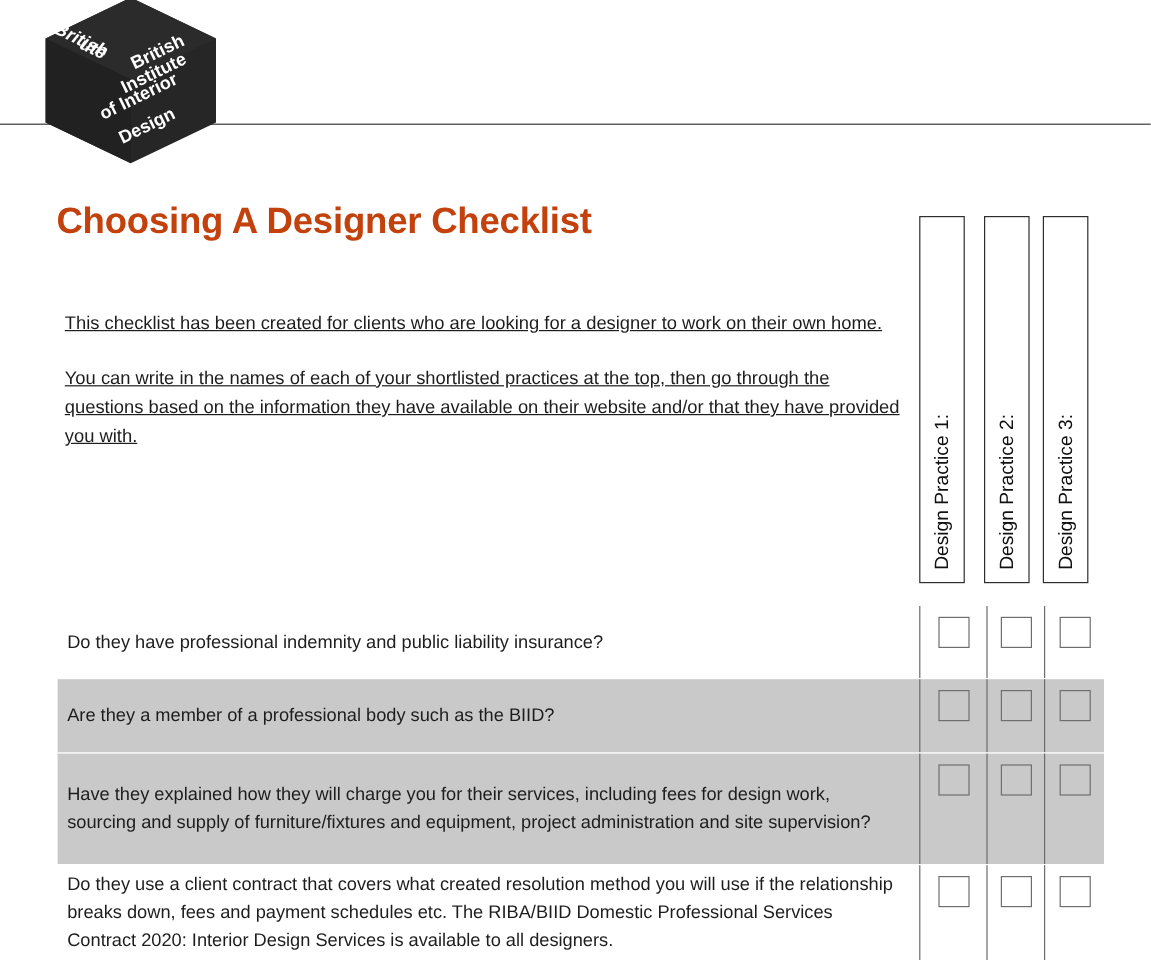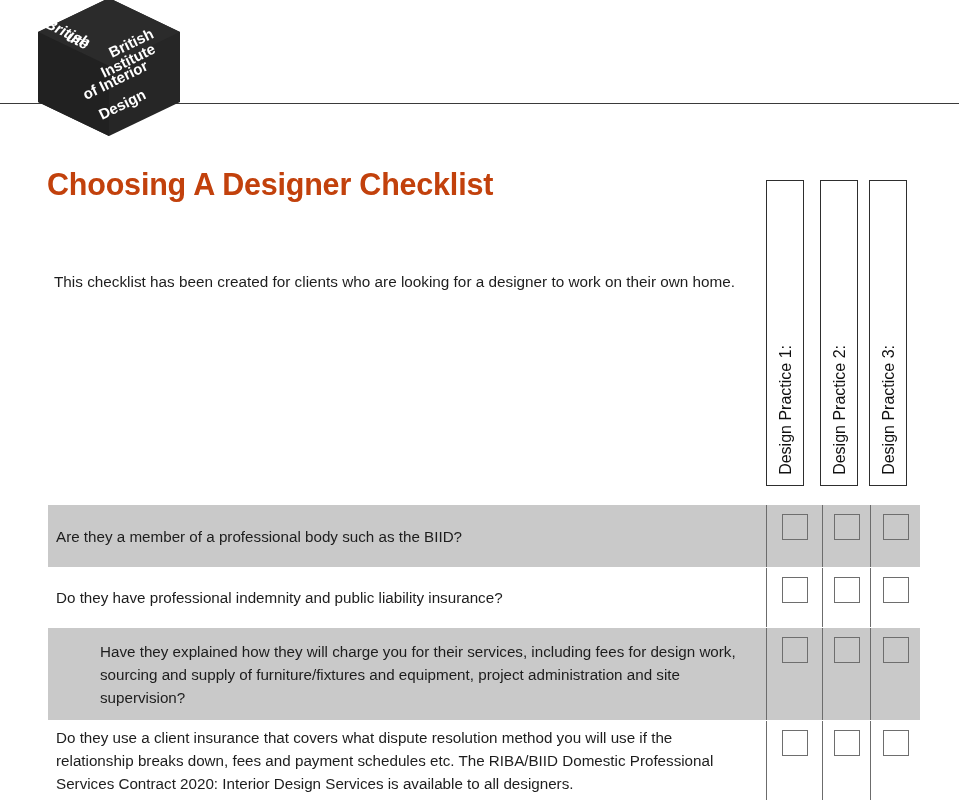--- a/index.html
+++ b/index.html
@@ -55,24 +55,25 @@
   }
 
   
   .intro {
     position: absolute;
     left: 54px;
     top: 258px;
     width: 706px;
   }
   .intro p {
-    margin: 12px 0 22px 0;
+    margin: 0 0 22px 0;
     font-size: 15.3px;
     line-height: 24px;
     color: #1d1d1d;
+    text-decoration: underline;
   }
   .intro p:last-child { margin-bottom: 0; }
 
   
   .practice-headers {
     position: absolute;
     left: 766px;
     top: 180px;
     width: 155px;
     height: 308px;
@@ -159,21 +160,21 @@
     height: 26px;
     border: 1.6px solid #6e6e6e;
     background: transparent;
     box-sizing: border-box;
     flex: none;
   }
 
   
   .row.r1 { height: 62px; }
   .row.r2 { height: 60px; }
-  .row.r3 { height: 93px; padding-left: 44px; }
+  .row.r3 { height: 93px; }
   .row.r4 { height: 80px; }
 
   .row.r1 .row-question,
   .row.r2 .row-question,
   .row.r3 .row-question,
   .row.r4 .row-question { height: 100%; }
 </style>
 </head>
 <body>
 
@@ -200,20 +201,21 @@
         <text x="68" y="124" font-size="15" transform="rotate(-26 68 124)">Design</text>
       </g>
     </svg>
   </div>
 </div>
 
 <div class="page-title">Choosing A Designer Checklist</div>
 
 <div class="intro">
   <p>This checklist has been created for clients who are looking for a designer to work on their own home.</p>
+  <p>You can write in the names of each of your shortlisted practices at the top, then go through the questions based on the information they have available on their website and/or that they have provided you with.</p>
 </div>
 
 <div class="practice-headers">
 
   <div class="practice-box c1">
     <div class="practice-label-wrap">
       <span class="vtext">Design Practice 1:</span>
     </div>
   </div>
 
@@ -225,68 +227,68 @@
 
   <div class="practice-box c3">
     <div class="practice-label-wrap">
       <span class="vtext">Design Practice 3:</span>
     </div>
   </div>
 
 </div>
 
 <div class="checklist">
+
+  <div class="row r2">
+    <div class="row-question">Do they have professional indemnity and public liability insurance?</div>
+    <div class="row-checks">
+      <div class="check-cell k1">
+        <span class="checkbox"></span>
+      </div>
+      <div class="check-cell k2">
+        <span class="checkbox"></span>
+      </div>
+      <div class="check-cell k3">
+        <span class="checkbox"></span>
+      </div>
+    </div>
+  </div>
 
   <div class="row r1 shaded">
     <div class="row-question">Are they a member of a professional body such as the BIID?</div>
     <div class="row-checks">
       <div class="check-cell k1">
         <span class="checkbox"></span>
       </div>
       <div class="check-cell k2">
         <span class="checkbox"></span>
       </div>
       <div class="check-cell k3">
         <span class="checkbox"></span>
       </div>
     </div>
   </div>
 
-  <div class="row r2">
-    <div class="row-question">Do they have professional indemnity and public liability insurance?</div>
-    <div class="row-checks">
-      <div class="check-cell k1">
-        <span class="checkbox"></span>
-      </div>
-      <div class="check-cell k2">
-        <span class="checkbox"></span>
-      </div>
-      <div class="check-cell k3">
-        <span class="checkbox"></span>
-      </div>
-    </div>
-  </div>
-
   <div class="row r3 shaded tall">
     <div class="row-question">Have they explained how they will charge you for their services, including fees for design work, sourcing and supply of furniture/fixtures and equipment, project administration and site supervision?</div>
     <div class="row-checks">
       <div class="check-cell k1">
         <span class="checkbox"></span>
       </div>
       <div class="check-cell k2">
         <span class="checkbox"></span>
       </div>
       <div class="check-cell k3">
         <span class="checkbox"></span>
       </div>
     </div>
   </div>
 
   <div class="row r4 tall">
-    <div class="row-question">Do they use a client insurance that covers what dispute resolution method you will use if the relationship breaks down, fees and payment schedules etc.  The RIBA/BIID Domestic Professional Services Contract 2020: Interior Design Services is available to all designers.</div>
+    <div class="row-question">Do they use a client contract that covers what created resolution method you will use if the relationship breaks down, fees and payment schedules etc.  The RIBA/BIID Domestic Professional Services Contract 2020: Interior Design Services is available to all designers.</div>
     <div class="row-checks">
       <div class="check-cell k1">
         <span class="checkbox"></span>
       </div>
       <div class="check-cell k2">
         <span class="checkbox"></span>
       </div>
       <div class="check-cell k3">
         <span class="checkbox"></span>
       </div>

